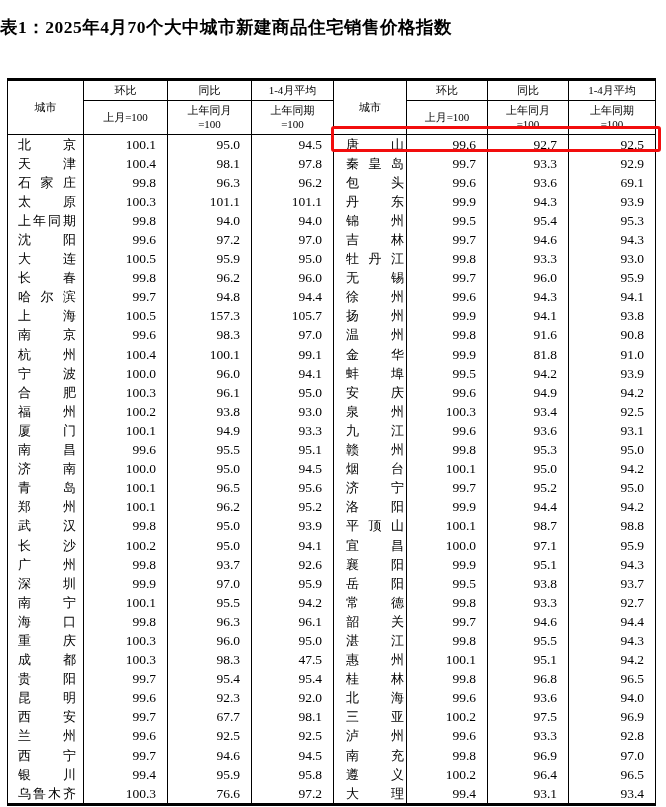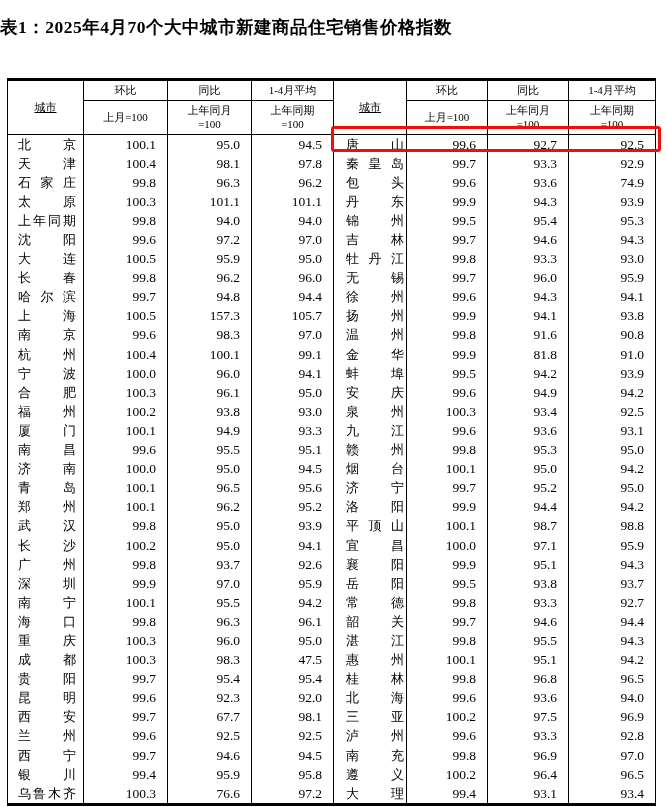--- a/index.html
+++ b/index.html
@@ -34,21 +34,21 @@
     padding: 0;
     vertical-align: middle;
     font-weight: normal;
   }
   thead th {
     font-size: 11px;
     line-height: 1.25;
   }
   thead tr.h1 th { height: 19px; border-bottom: 1px solid #000; }
   thead tr.h2 th { height: 33px; border-bottom: 1px solid #000; }
-  thead th.city-h { border-bottom: 1px solid #000; text-decoration: underline; }
+  thead th.city-h { border-bottom: 1px solid #000; }
   thead .l1, thead .l2 { display: block; }
   tbody td { height: 19.1px; font-size: 13.5px; }
   td.city-cell { padding-left: 10px; text-align: left; font-size: 13px; }
   td.city-cell.rcity { padding-left: 12px; }
   .city {
     display: inline-block;
     width: 58px;
     text-align: justify;
     text-align-last: justify;
     white-space: nowrap;
@@ -141,21 +141,21 @@
           <td class="num-cell">92.9</td>
         </tr>
         <tr>
           <td class="city-cell"><span class="city">石家庄</span></td>
           <td class="num-cell">99.8</td>
           <td class="num-cell">96.3</td>
           <td class="num-cell">96.2</td>
           <td class="city-cell rcity"><span class="city">包头</span></td>
           <td class="num-cell">99.6</td>
           <td class="num-cell">93.6</td>
-          <td class="num-cell">74.9</td>
+          <td class="num-cell">69.1</td>
         </tr>
         <tr>
           <td class="city-cell"><span class="city">太原</span></td>
           <td class="num-cell">100.3</td>
           <td class="num-cell">101.1</td>
           <td class="num-cell">101.1</td>
           <td class="city-cell rcity"><span class="city">丹东</span></td>
           <td class="num-cell">99.9</td>
           <td class="num-cell">94.3</td>
           <td class="num-cell">93.9</td>

